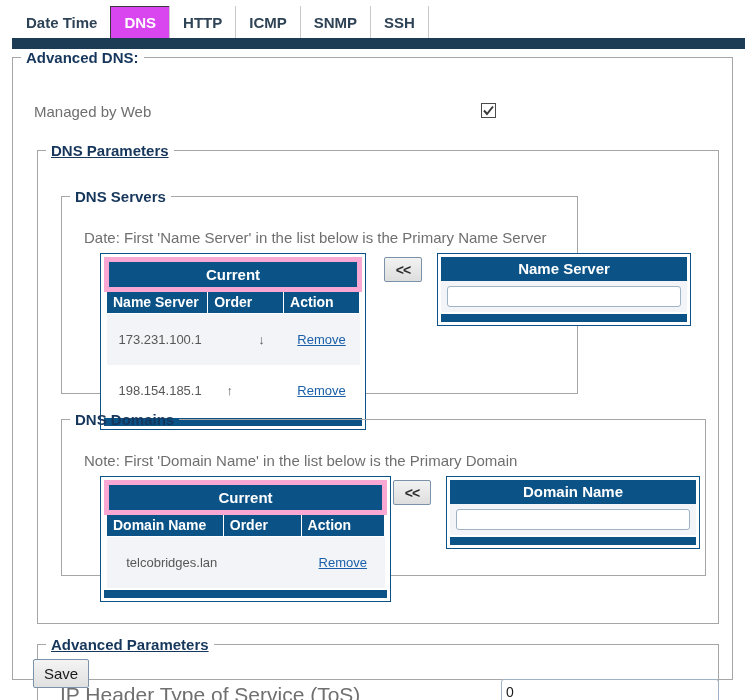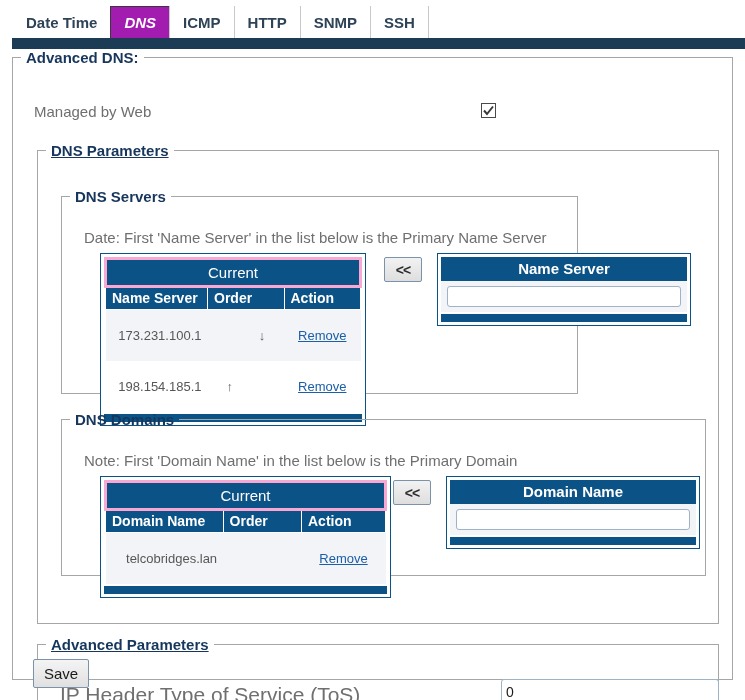--- a/index.html
+++ b/index.html
@@ -43,25 +43,24 @@
     background: #ffffff;
     border-left: 1px solid #c9c9c9;
     border-right: 1px solid #c9c9c9;
     box-sizing: border-box;
     margin-left: -1px;
     cursor: pointer;
     white-space: nowrap;
   }
   .tab.first { border-left: none; }
   .tab.active {
-    background: #a21caf;
+    background: #d946ef;
     color: #ffffff;
     border: 1px solid #3a3a3a;
     border-bottom: none;
-    font-style: italic;
   }
   .topbar {
     position: absolute;
     left: 12px; top: 38px;
     width: 733px;
     height: 11px;
     background: #1b3c54;
   }
 
   
@@ -154,24 +153,24 @@
   }
   table.grid {
     border-collapse: collapse;
     width: 100%;
     table-layout: fixed;
   }
   table.grid th.title {
     background: #0b5286;
     color: #ffffff;
     font-size: 15px;
-    font-weight: normal;
+    font-weight: bold;
     text-align: center;
     height: 25px;
-    border: 3px solid #f9a8d4;
+    border: 5px solid #f9a8d4;
     padding: 0;
   }
   table.grid th.col {
     background: #0b5286;
     color: #ffffff;
     font-size: 14px;
     font-weight: bold;
     text-align: left;
     padding: 3px 6px;
     border: 1px solid #ffffff;
@@ -325,22 +324,22 @@
 </style>
 </head>
 <body>
 
 <div id="page">
 
   <div class="tabbar">
     <div class="tabstrip">
       <div class="tab first">Date Time</div>
       <div class="tab active">DNS</div>
+      <div class="tab">HTTP</div>
       <div class="tab">ICMP</div>
-      <div class="tab">HTTP</div>
       <div class="tab">SNMP</div>
       <div class="tab">SSH</div>
     </div>
   </div>
   <div class="topbar"></div>
 
   <fieldset class="fs-editing">
     <legend>Advanced DNS:</legend>
 
     <div class="managed-row">

